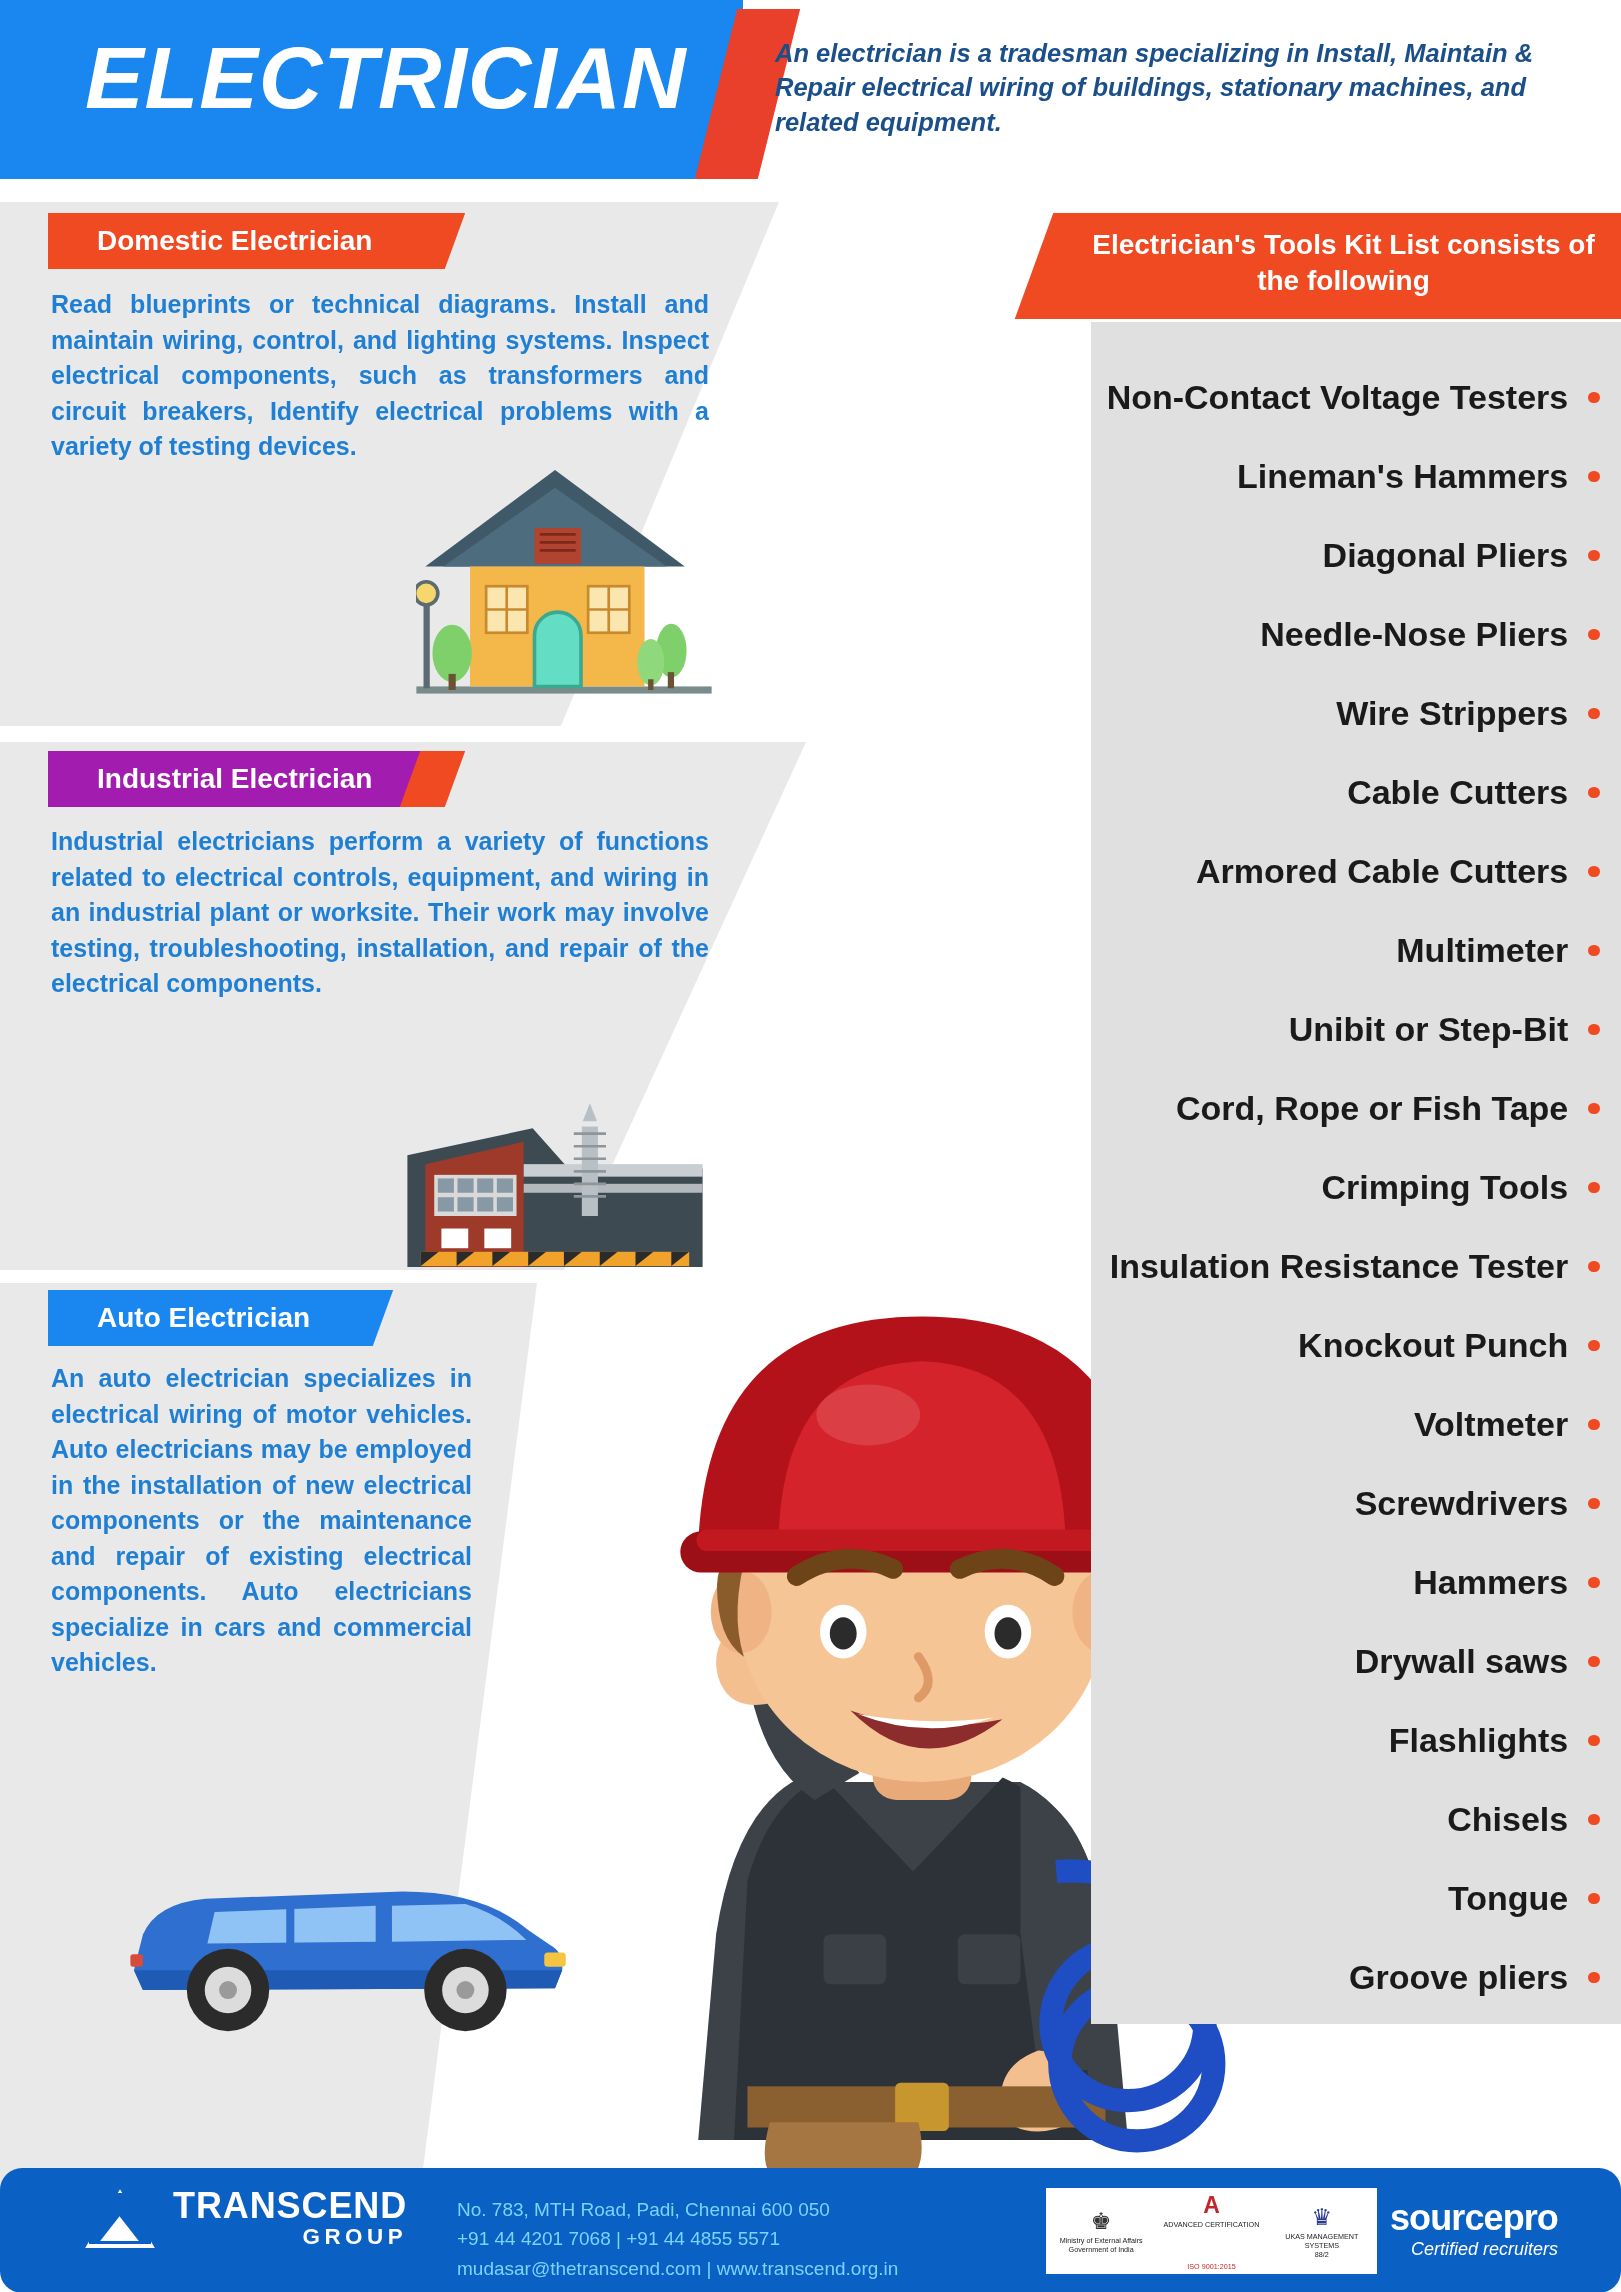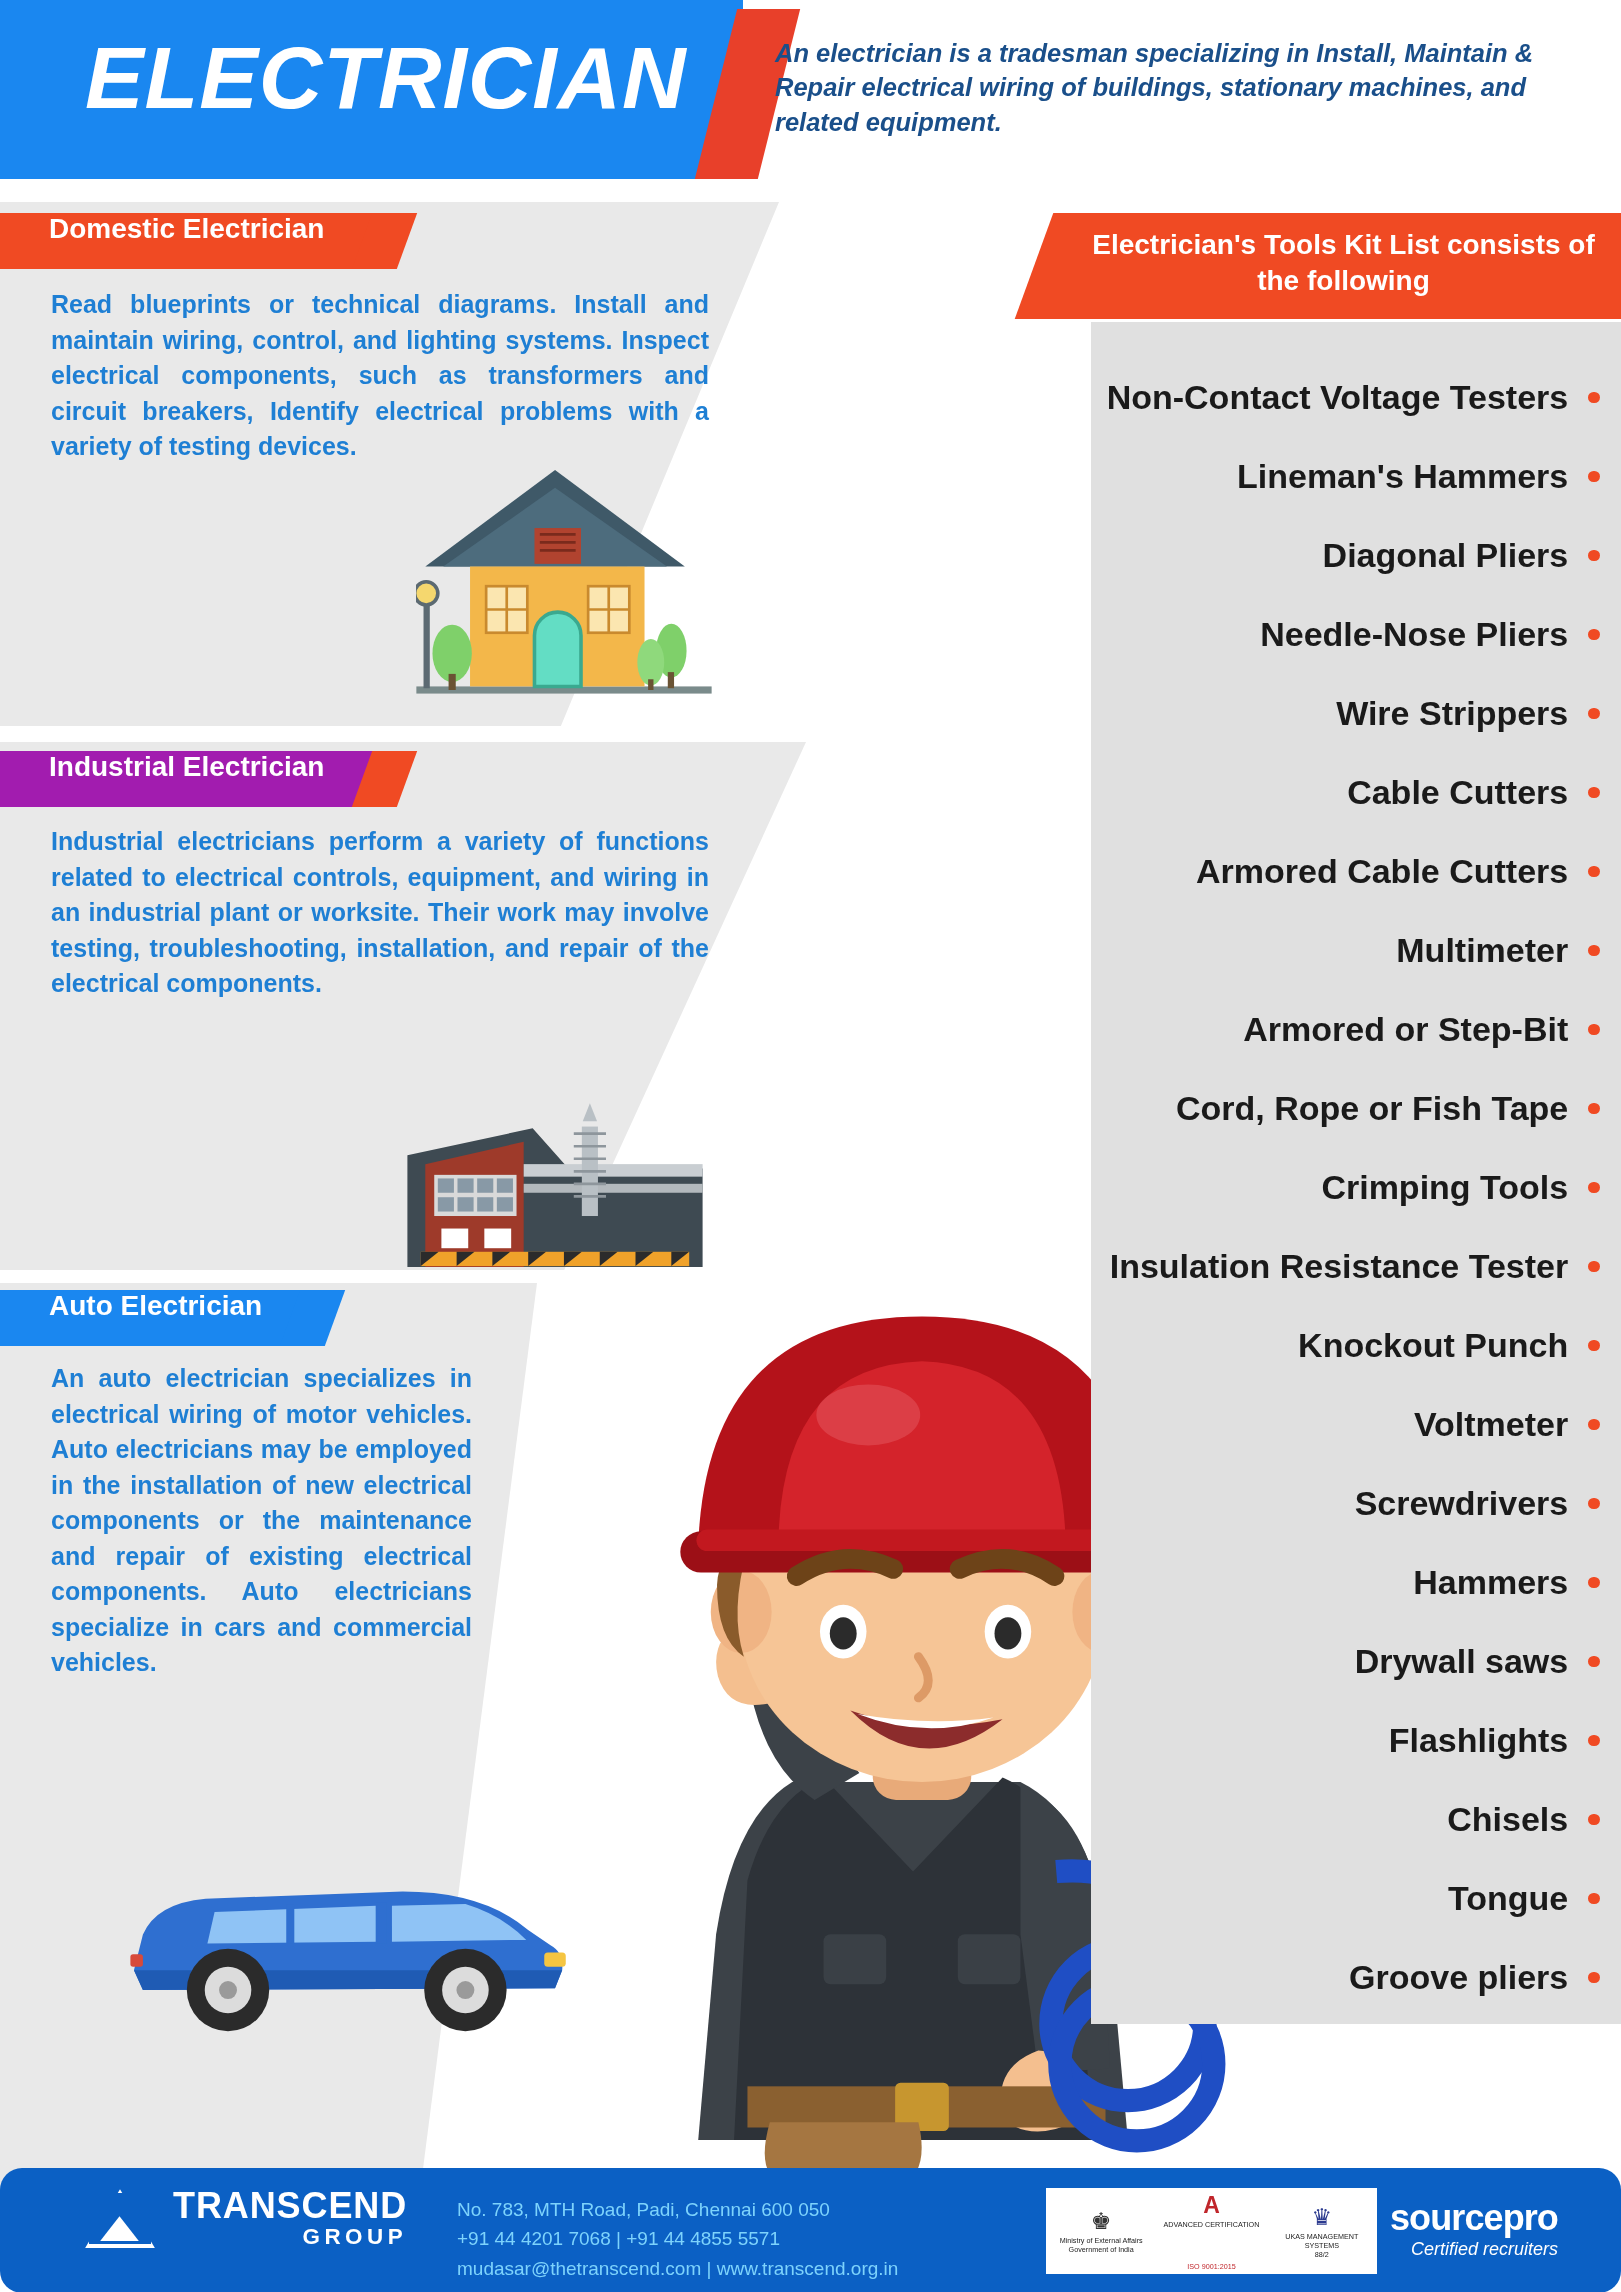--- a/index.html
+++ b/index.html
@@ -35,22 +35,22 @@
 
   
   .gray-panel {
     position: absolute; background: #e9e9e9;
   }
   .panel-1 { top: 202px; left: 0; width: 779px; height: 524px; }
   .panel-2 { top: 742px; left: 0; width: 806px; height: 528px; }
   .panel-3 { top: 1283px; left: 0; width: 537px; height: 918px; }
 
   .tag {
-    position: absolute; height: 56px; display: flex; align-items: flex-start;
-    color: #ffffff; font-size: 28px; font-weight: bold; padding-left: 49px;
+    position: absolute; height: 56px; display: flex; align-items: center;
+    color: #ffffff; font-size: 28px; font-weight: bold; padding-left: 49px; margin-left: 48px;
   }
   .tag-skew { position: absolute; top: 0; right: -21.5px; width: 45px; height: 56px; transform: skewX(-20deg); }
 
   .body-text {
     position: absolute; color: #1e7fd4; font-size: 25px; font-weight: bold;
     line-height: 1.42; text-align: justify;
   }
 
   
   .tools-panel {
@@ -320,21 +320,21 @@
       </div>
     <div class="tool-item">
         <span class="tool-label">Armored Cable Cutters</span>
         <span class="tool-dot"></span>
       </div>
     <div class="tool-item">
         <span class="tool-label">Multimeter</span>
         <span class="tool-dot"></span>
       </div>
     <div class="tool-item">
-        <span class="tool-label">Armored or Step-Bit</span>
+        <span class="tool-label">Unibit or Step-Bit</span>
         <span class="tool-dot"></span>
       </div>
     <div class="tool-item">
         <span class="tool-label">Cord, Rope or Fish Tape</span>
         <span class="tool-dot"></span>
       </div>
     <div class="tool-item">
         <span class="tool-label">Crimping Tools</span>
         <span class="tool-dot"></span>
       </div>

